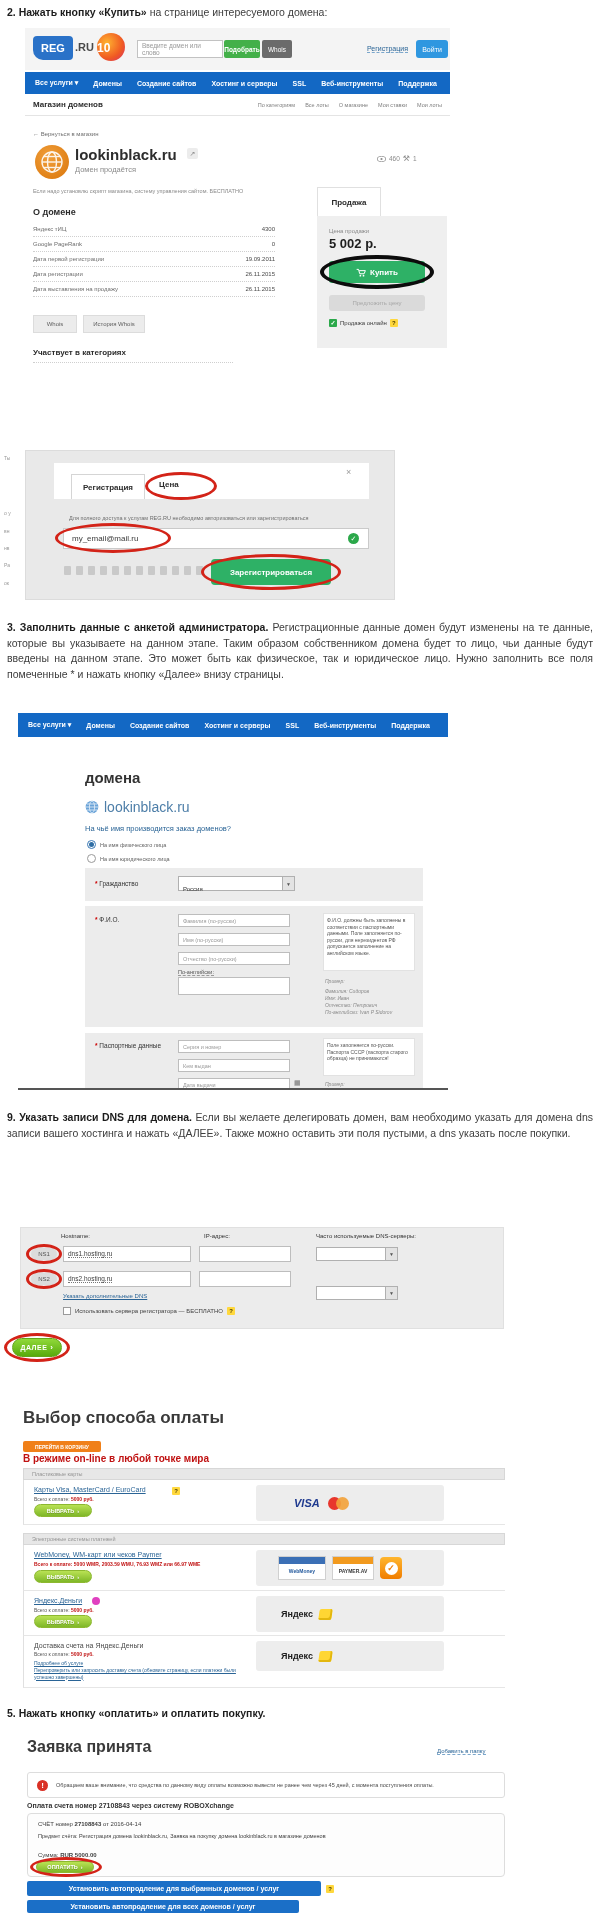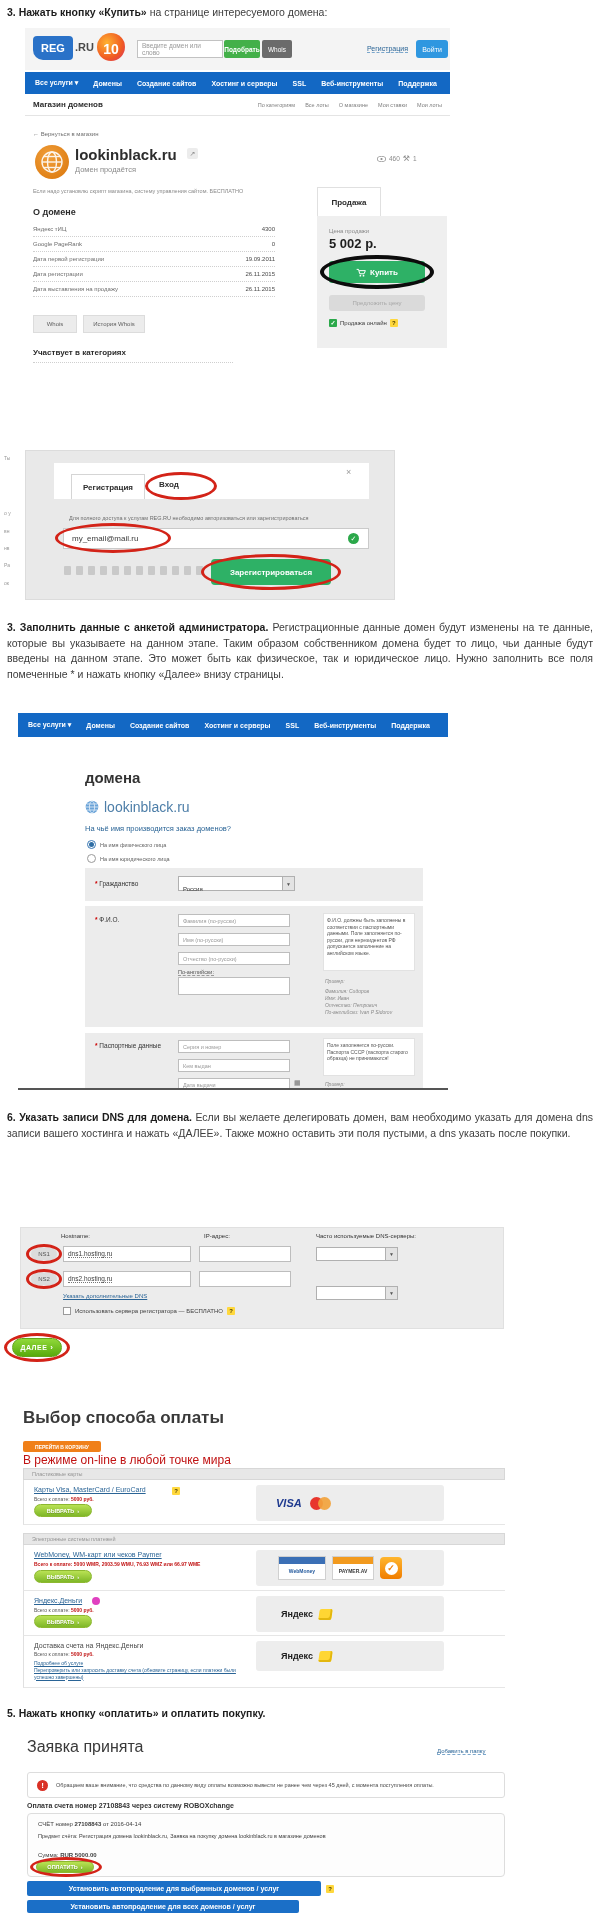--- a/index.html
+++ b/index.html
@@ -37,30 +37,30 @@
 .exline{font-size:5px;color:#8a8a8a;font-style:italic;line-height:6.5px}
 .fieldlabel{font-size:6.5px;color:#333}
 .star{color:#cc0000;font-weight:bold}
 .forminput{background:#fff;border:1px solid #bdbdbd;font-size:5.5px;color:#9a9a9a;display:flex;align-items:center;padding:0 4px}
 </style>
 </head>
 <body>
 
 <div id="page">
 
-  <p class="abs step" style="left:7px;top:5px;width:586px"><b>3. Нажать кнопку «Купить»</b><span> на странице интересуемого домена:</span></p>
+  <p class="abs step" style="left:7px;top:5px;width:586px"><b>2. Нажать кнопку «Купить»</b><span> на странице интересуемого домена:</span></p>
 
   <div class="abs" style="left:25px;top:28px;width:425px;height:346px;background:#fff">
     <div class="abs" style="left:0;top:0;width:425px;height:42px;background:#f4f4f4">
       <div class="abs" style="left:8px;top:8px;width:40px;height:24px;background:#2a72c8;border-radius:4px 4px 4px 10px;color:#fff;font-weight:bold;font-size:11px;display:flex;align-items:center;justify-content:center">
           <span>REG</span>
         </div>
       <div class="abs" style="left:50px;top:13px;font-size:11px;font-weight:bold;color:#4a4a4a">.RU</div>
       <div class="abs" style="left:72px;top:5px;width:28px;height:28px;border-radius:50%;background:radial-gradient(circle at 35% 35%,#ffb230,#f05a22 60%,#d42a6a)">
-        <span style="position:absolute;left:0;right:0;top:8px;text-align:center;color:#fff;font-weight:bold;font-size:14px">10</span>
+        <span style="position:absolute;left:0;right:0;top:8px;text-align:left;color:#fff;font-weight:bold;font-size:12px">10</span>
       </div>
       <div class="abs grayfield" style="left:112px;top:12px;width:86px;height:18px;font-size:6.5px;display:flex;align-items:center;padding:0 4px">Введите домен или слово</div>
       <div class="abs" style="left:199px;top:12px;width:36px;height:18px;background:#43b049;border-radius:2px;color:#fff;font-size:6.5px;font-weight:bold;display:flex;align-items:center;justify-content:center">Подобрать</div>
       <div class="abs" style="left:237px;top:12px;width:30px;height:18px;background:#6b6b6b;border-radius:2px;color:#fff;font-size:6.5px;display:flex;align-items:center;justify-content:center">Whois</div>
       <span class="abs dashlink" style="left:342px;top:17px;font-size:7px">Регистрация</span>
       <div class="abs" style="left:391px;top:12px;width:32px;height:18px;background:#2f97e0;border-radius:3px;color:#fff;font-size:7px;display:flex;align-items:center;justify-content:center">Войти</div>
     </div>
     <div class="abs navbar" style="left:0;top:44px;width:425px;height:22px">
       <span>Все услуги ▾</span>
       <span>Домены</span>
@@ -159,21 +159,21 @@
   <span class="remnant" style="left:4px;top:455px">Ты</span>
   <span class="remnant" style="left:4px;top:510px">о у</span>
   <span class="remnant" style="left:4px;top:528px">вн</span>
   <span class="remnant" style="left:4px;top:545px">нв</span>
   <span class="remnant" style="left:4px;top:562px">Ра</span>
   <span class="remnant" style="left:4px;top:580px">ок</span>
 
   <div class="abs" style="left:25px;top:450px;width:370px;height:150px;background:#e9e9e9;border:1px solid #dcdcdc">
     <div class="abs" style="left:28px;top:12px;width:315px;height:36px;background:#fff"></div>
     <div class="abs" style="left:45px;top:23px;width:74px;height:25px;background:#fff;border:1px solid #d5d5d5;border-bottom:none;display:flex;align-items:center;justify-content:center;font-size:8px;font-weight:bold;color:#2c2c2c">Регистрация</div>
-    <div class="abs" style="left:133px;top:29px;font-size:8px;font-weight:bold;color:#2c2c2c">Вход</div>
+    <div class="abs" style="left:133px;top:29px;font-size:8px;font-weight:bold;color:#2c2c2c">Цена</div>
     <div class="abs redoval" style="left:119px;top:21px;width:72px;height:28px"></div>
     <div class="abs" style="left:320px;top:16px;font-size:9px;color:#9a9a9a">×</div>
     <div class="abs" style="left:43px;top:64px;width:300px;font-size:5.5px;color:#6e6e6e">Для полного доступа к услугам REG.RU необходимо авторизоваться или зарегистрироваться</div>
     <div class="abs" style="left:37px;top:77px;width:306px;height:21px;background:#fff;border:1px solid #cacaca;display:flex;align-items:center;padding:0 8px;font-size:8px;color:#3a3a3a">my_email@mail.ru</div>
     <div class="abs redoval" style="left:29px;top:72px;width:116px;height:30px"></div>
     <div class="abs" style="left:322px;top:82px;width:11px;height:11px;border-radius:50%;background:#2ba84a;color:#fff;font-size:7px;display:flex;align-items:center;justify-content:center">✓</div>
     <div class="abs" style="left:38px;top:115px;display:flex;gap:5px">
       <span class="soc"></span>
         <span class="soc"></span>
         <span class="soc"></span>
@@ -252,21 +252,21 @@
     <span class="abs fieldlabel" style="left:10px;top:9px"><span class="star">*</span> <span>Паспортные данные</span></span>
     <div class="abs forminput" style="left:93px;top:7px;width:112px;height:13px">Серия и номер</div>
     <div class="abs forminput" style="left:93px;top:26px;width:112px;height:13px">Кем выдан</div>
     <div class="abs forminput" style="left:93px;top:45px;width:112px;height:13px">Дата выдачи</div>
     <span class="abs" style="left:209px;top:46px;font-size:7px;color:#777">▦</span>
     <div class="abs notebox" style="left:238px;top:5px;width:92px;height:38px">Поле заполняется по-русски. Паспорта СССР (паспорта старого образца) не принимаются!</div>
     <span class="abs exline" style="left:240px;top:48px">Пример:</span>
   </div>
   <div class="abs" style="left:18px;top:1088px;width:430px;height:2px;background:#555"></div>
 
-  <p class="abs step" style="left:7px;top:1110px;width:586px"><b>6. Указать записи DNS для домена.</b><span> Если вы желаете делегировать домен, вам необходимо указать для домена dns записи вашего хостинга и нажать «ДАЛЕЕ». Также можно оставить эти поля пустыми, а dns указать после покупки.</span></p>
+  <p class="abs step" style="left:7px;top:1110px;width:586px"><b>9. Указать записи DNS для домена.</b><span> Если вы желаете делегировать домен, вам необходимо указать для домена dns записи вашего хостинга и нажать «ДАЛЕЕ». Также можно оставить эти поля пустыми, а dns указать после покупки.</span></p>
 
   <div class="abs" style="left:20px;top:1227px;width:484px;height:102px;background:#ececec;border:1px solid #e0e0e0">
     <span class="abs" style="left:40px;top:5px;font-size:6px;color:#333">Hostname:</span>
     <span class="abs" style="left:183px;top:5px;font-size:6px;color:#333">IP-адрес:</span>
     <span class="abs" style="left:295px;top:5px;font-size:6px;color:#333">Часто используемые DNS-серверы:</span>
 
     <div class="abs" style="left:10px;top:20px;width:26px;height:12px;background:#dcdcdc;border-radius:6px;font-size:6px;color:#555;display:flex;align-items:center;justify-content:center">NS1</div>
     <div class="abs redoval" style="left:5px;top:16px;width:36px;height:20px"></div>
     <div class="abs" style="left:42px;top:18px;width:128px;height:16px;background:#fff;border:1px solid #bdbdbd;display:flex;align-items:center;padding:0 4px;font-size:6.5px;color:#3d3d3d">
         <span style="border-bottom:1px dotted #777">dns1.hosting.ru</span>
@@ -294,34 +294,34 @@
   </div>
   <div class="abs btn-go" style="left:12px;top:1338px;width:50px;height:19px;font-size:7px">
       <span>ДАЛЕЕ</span>
       <span style="font-size:8px">›</span>
     </div>
   <div class="abs redoval" style="left:4px;top:1333px;width:66px;height:29px"></div>
 
 
   <div class="abs" style="left:23px;top:1408px;font-size:17px;font-weight:bold;color:#3a3a3a">Выбор способа оплаты</div>
   <div class="abs" style="left:23px;top:1441px;width:78px;height:11px;background:#f08019;border-radius:2px;color:#fff;font-size:5px;font-weight:bold;display:flex;align-items:center;justify-content:center">ПЕРЕЙТИ В КОРЗИНУ</div>
-  <div class="abs" style="left:23px;top:1453px;font-size:12px;font-weight:normal;color:#c01212">В режиме on-line в любой точке мира</div>
+  <div class="abs" style="left:23px;top:1453px;font-size:10px;font-weight:bold;color:#c01212">В режиме on-line в любой точке мира</div>
 
   <div class="abs catbar" style="left:23px;top:1468px;width:482px;height:12px">
       <span>Пластиковые карты</span>
     </div>
   <div class="abs" style="left:23px;top:1480px;width:482px;height:45px;background:#fff;border-left:1px solid #e0e0e0;border-bottom:1px solid #e6e6e6">
     <span class="abs link" style="left:10px;top:6px;font-size:7px">Карты Visa, MasterCard / EuroCard</span>
     <span class="abs qbadge" style="left:148px;top:7px">?</span>
     <div class="abs" style="left:10px;top:16px;font-size:5px"><span style="color:#555">Всего к оплате:</span> <span style="color:#c01212;font-weight:bold">5000 руб.</span></div>
     <div class="abs btn-lime" style="left:10px;top:24px;width:58px;height:13px;font-size:5.5px">
         <span>ВЫБРАТЬ</span>
         <span>›</span>
       </div>
-    <div class="abs logopanel" style="left:232px;top:5px;width:188px;height:36px;padding-left:20px;gap:8px">
+    <div class="abs logopanel" style="left:232px;top:5px;width:188px;height:36px;padding-left:38px;gap:8px">
       <span style="font-size:11px;font-weight:bold;font-style:italic;color:#1f3a8f">VISA</span>
       <span style="display:flex">
         <span style="width:13px;height:13px;border-radius:50%;background:#e8362d;display:inline-block"></span>
         <span style="width:13px;height:13px;border-radius:50%;background:#f2a33c;display:inline-block;margin-left:-5px;opacity:.92"></span>
       </span>
     </div>
   </div>
 
   <div class="abs catbar" style="left:23px;top:1533px;width:482px;height:12px">
       <span>Электронные системы платежей</span>
@@ -368,21 +368,21 @@
     <span class="abs link" style="left:10px;top:24px;font-size:5px">Подробнее об услуге</span>
     <span class="abs link" style="left:10px;top:31px;width:215px;font-size:5px;line-height:6.5px;display:block">Перепроверить или запросить доставку счета (обновите страницу, если платежи были успешно завершены)</span>
     <div class="abs logopanel" style="left:232px;top:5px;width:188px;height:30px;padding-left:25px;gap:6px">
       <span style="font-size:9px;font-weight:bold;color:#1c1c1c">Яндекс</span>
       <span style="width:13px;height:11px;background:#ffd633;border-radius:2px;transform:skewX(-8deg);box-shadow:inset -2px -2px 0 #e3b70e"></span>
     </div>
   </div>
 
   <p class="abs step" style="left:7px;top:1706px;width:586px"><b>5. Нажать кнопку «оплатить» и оплатить покупку.</b></p>
 
-  <div class="abs" style="left:27px;top:1738px;font-size:16px;font-weight:normal;color:#3a3a3a">Заявка принята</div>
+  <div class="abs" style="left:27px;top:1738px;font-size:16px;font-weight:bold;color:#3a3a3a">Заявка принята</div>
   <span class="abs dashlink" style="left:437px;top:1748px;font-size:6px">Добавить в папку</span>
 
   <div class="abs" style="left:27px;top:1772px;width:478px;height:26px;border:1px solid #ddd;border-radius:3px;background:#fff">
     <span class="abs" style="left:9px;top:7px;width:11px;height:11px;border-radius:50%;background:#d93025;color:#fff;font-size:8px;font-weight:bold;display:flex;align-items:center;justify-content:center">!</span>
     <span class="abs" style="left:28px;top:9px;width:440px;font-size:5.5px;color:#4a4a4a">Обращаем ваше внимание, что средства по данному виду оплаты возможно вывести не ранее чем через 45 дней, с момента поступления оплаты.</span>
   </div>
 
   <b class="abs" style="left:27px;top:1802px;font-size:7px;color:#333">Оплата счета номер 27108843 через систему ROBOXchange</b>
 
   <div class="abs" style="left:27px;top:1813px;width:478px;height:64px;border:1px solid #ddd;border-radius:4px;background:#fdfdfd">

